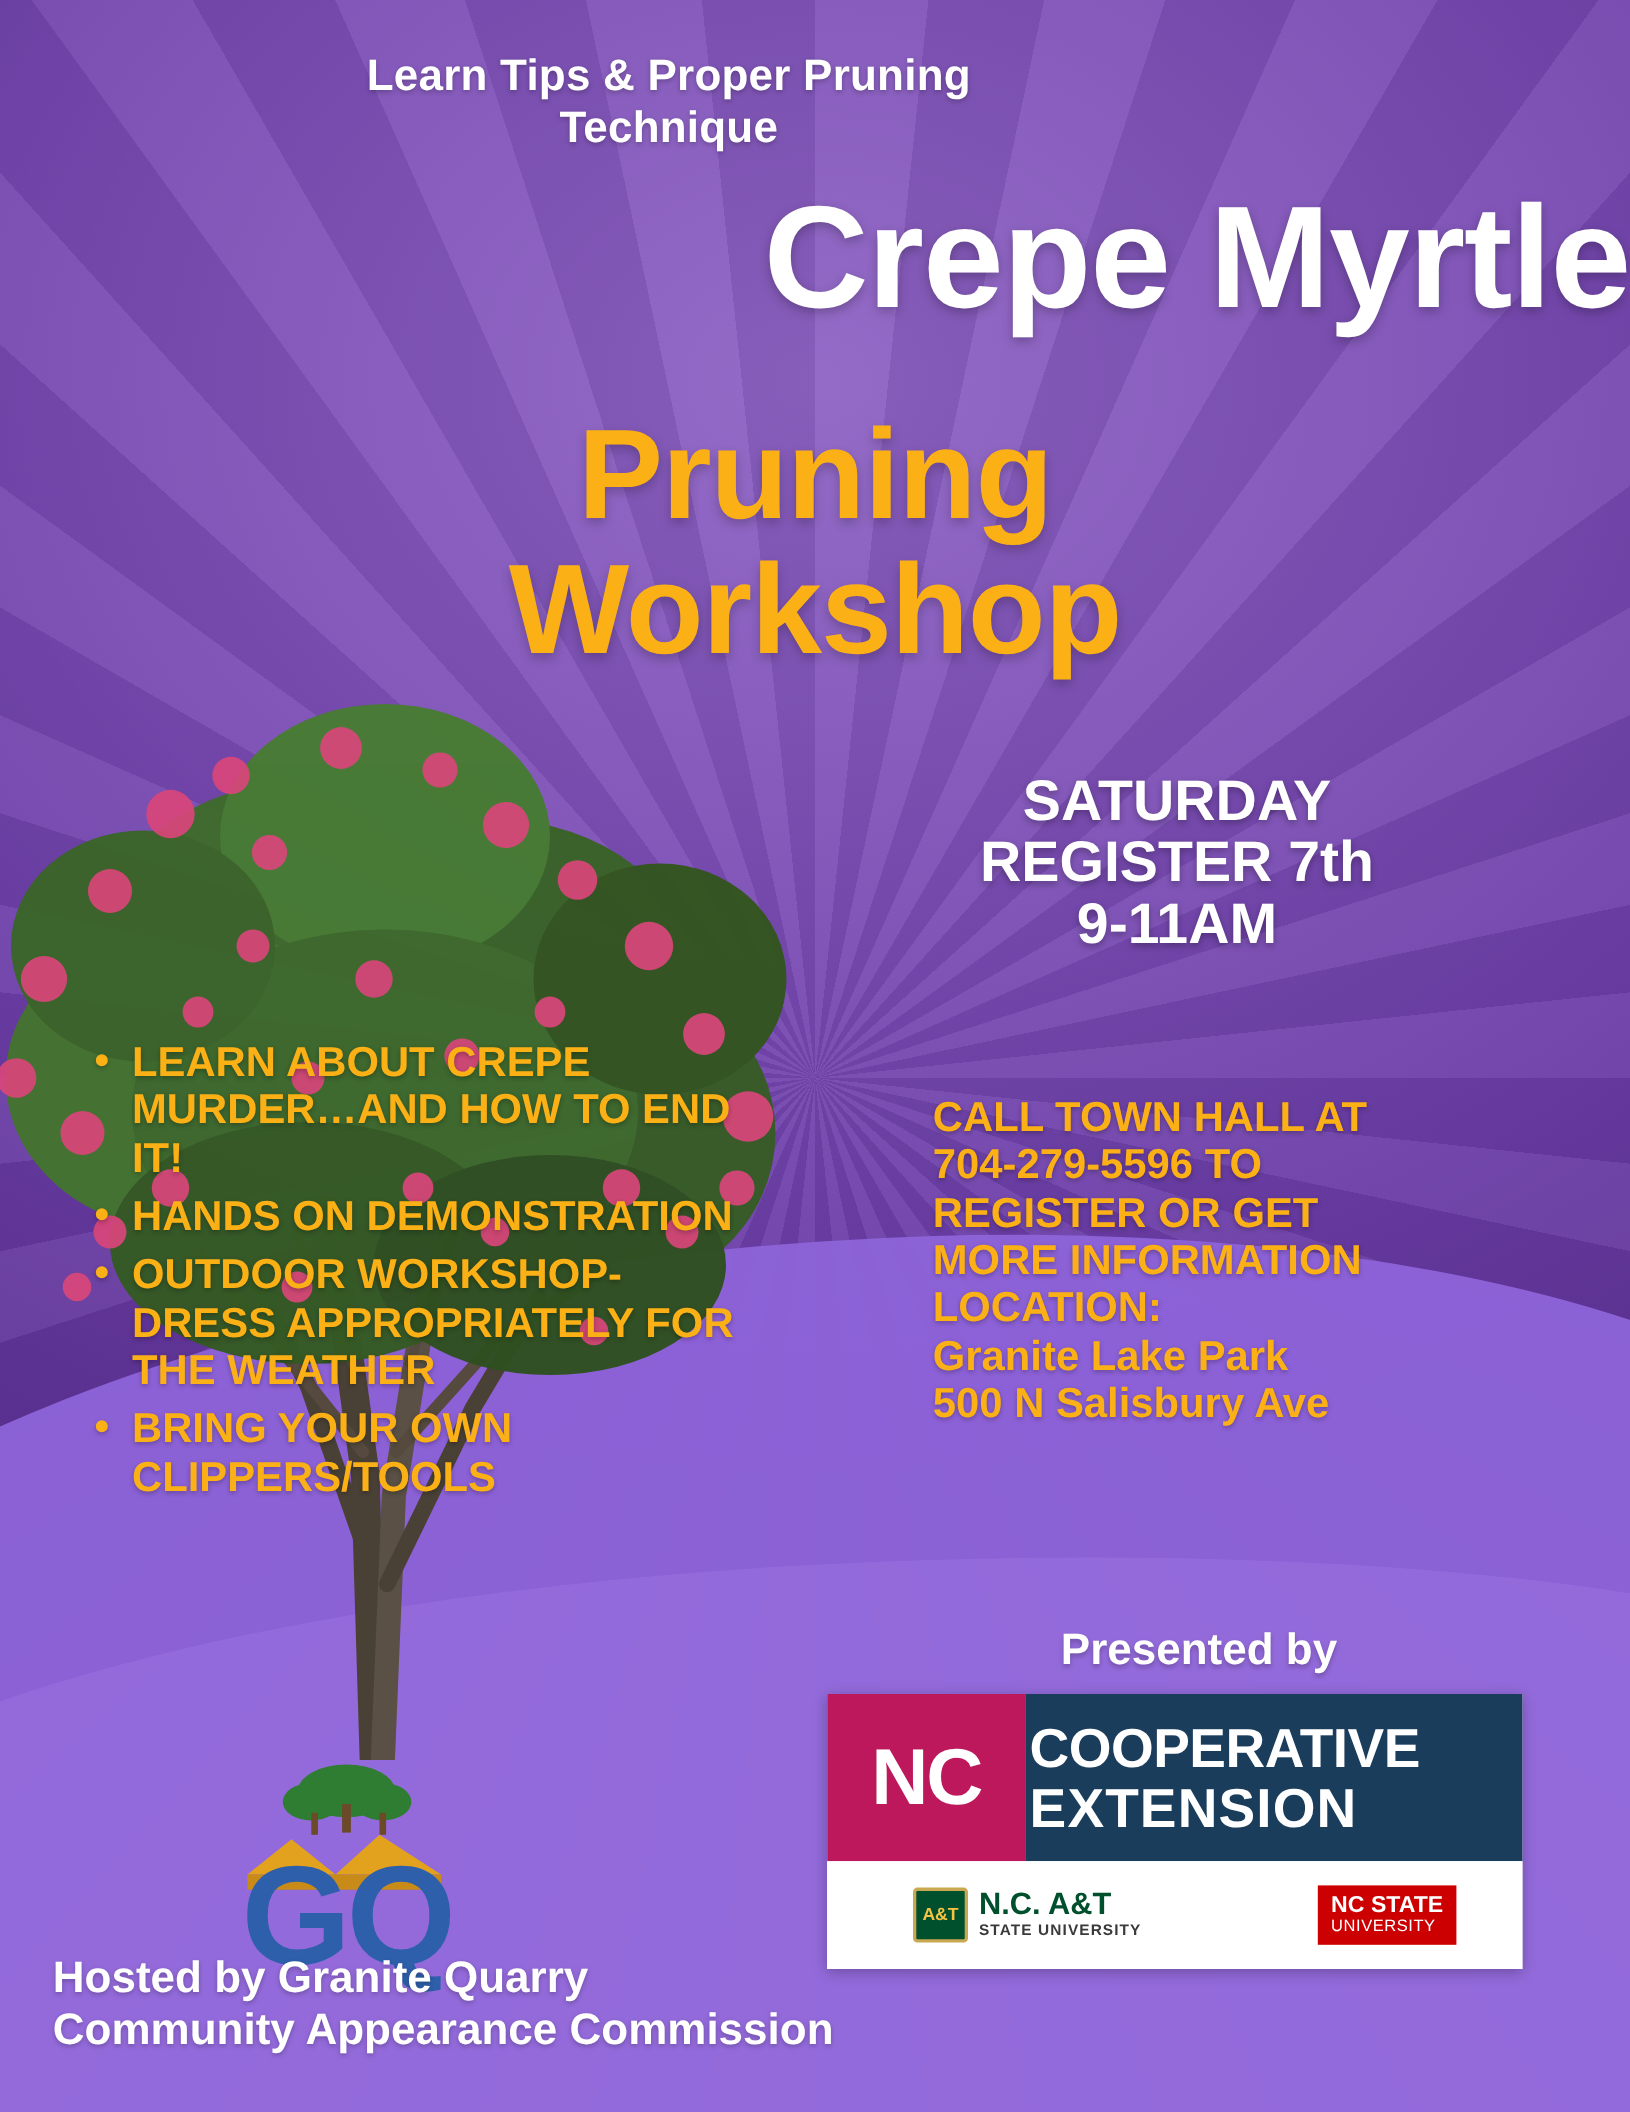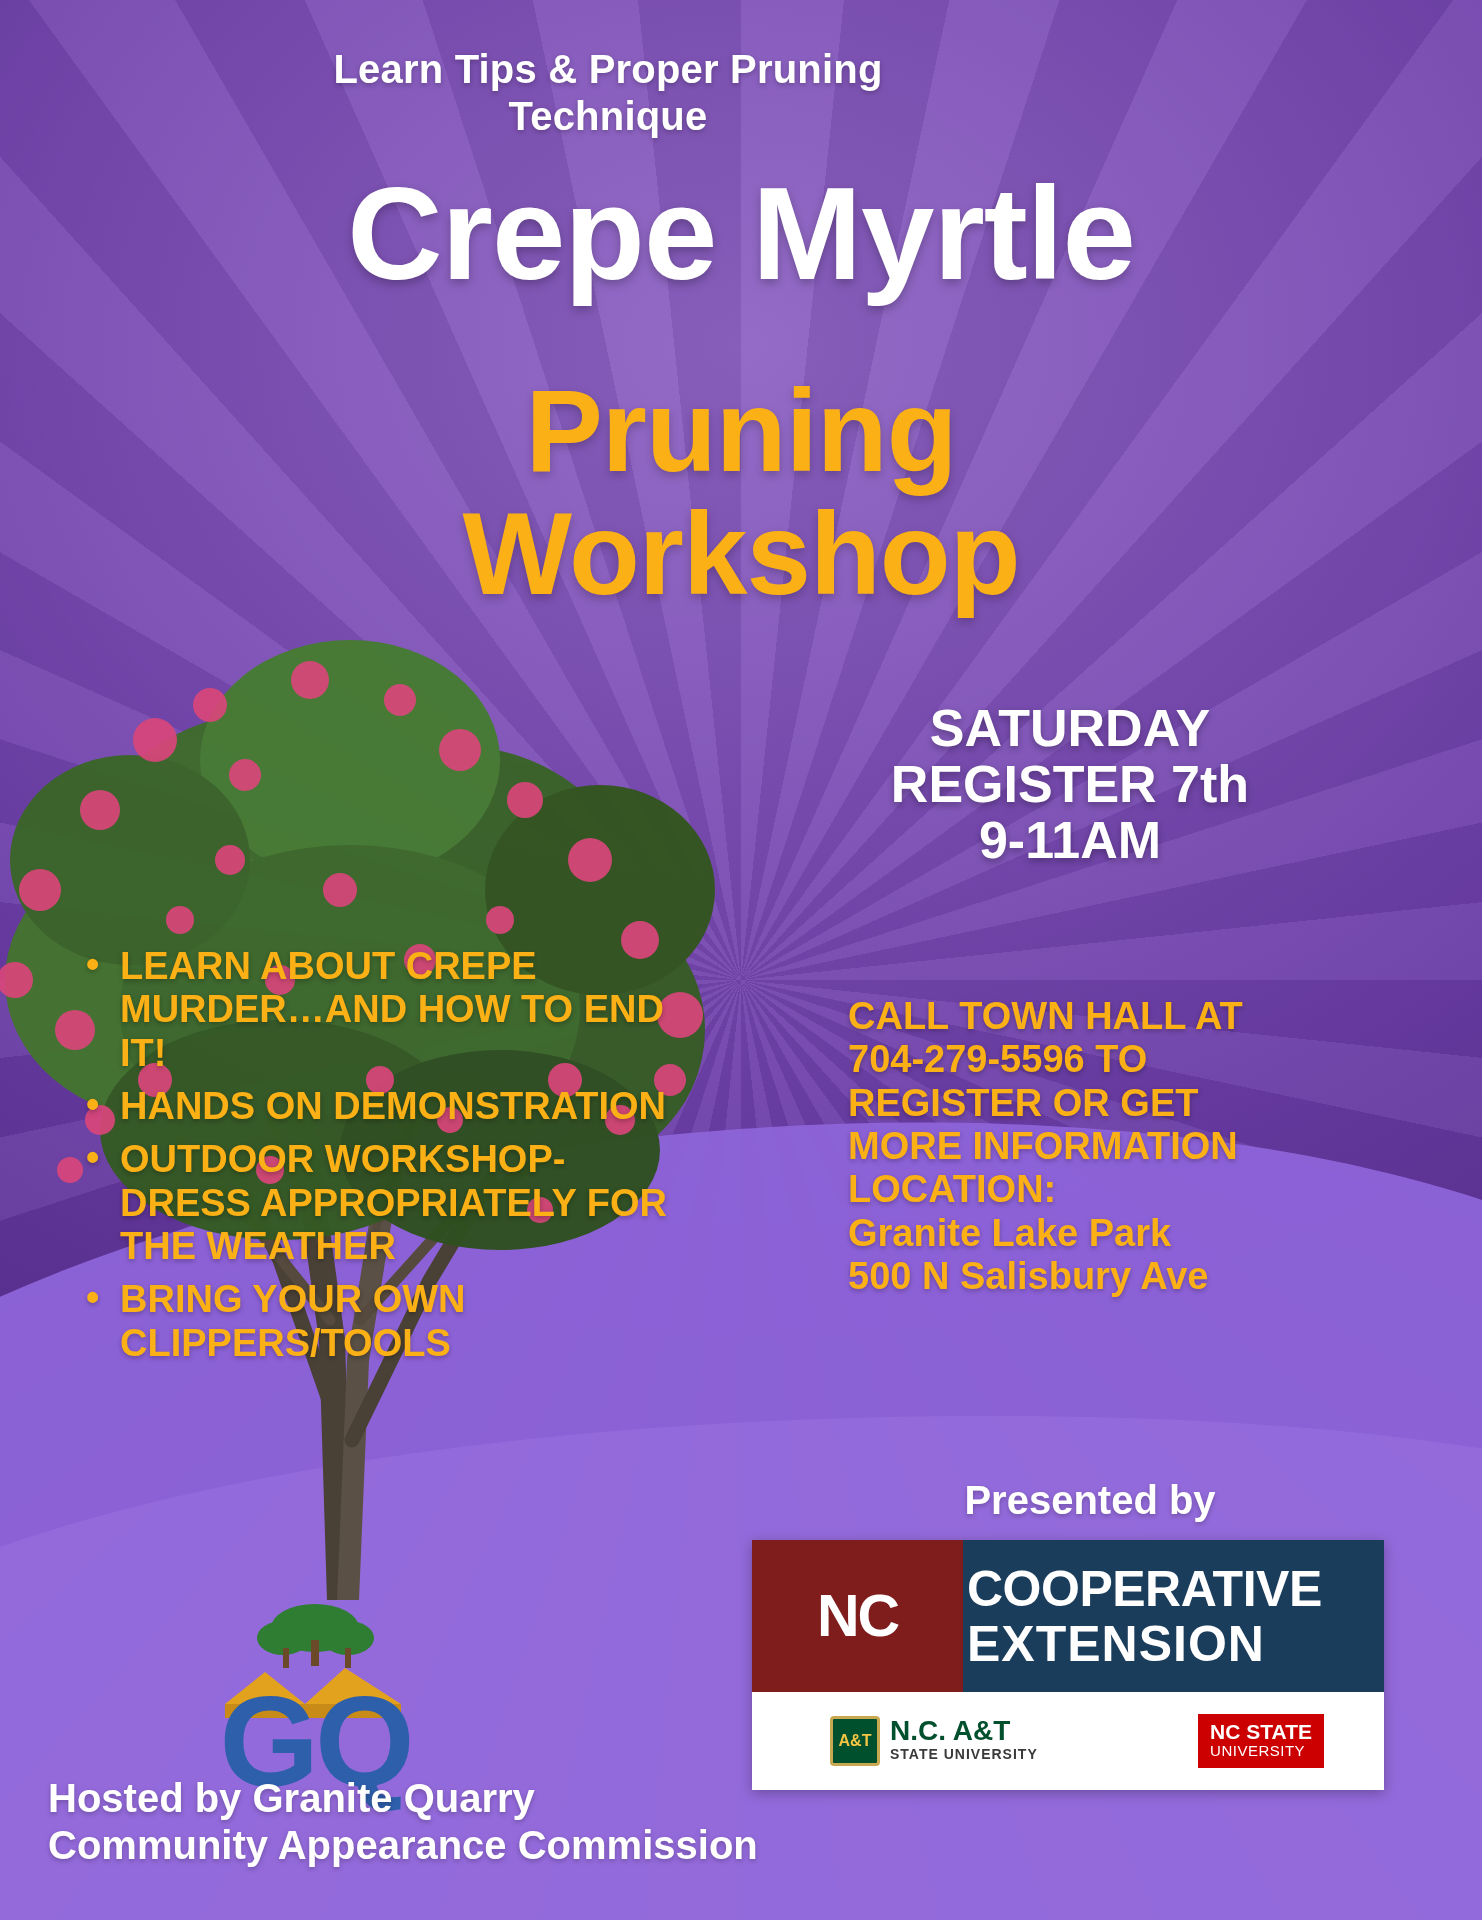--- a/index.html
+++ b/index.html
@@ -106,21 +106,21 @@
     letter-spacing: .2px;
     text-shadow: 0 2px 5px rgba(0,0,0,.25);
   }
   .kicker .l2 { display: block; }
 
   .title-main {
     position: absolute;
     top: 168px;
     left: 0;
     width: 1482px;
-    text-align: center;
+    text-align: right;
     color: #ffffff;
     font-size: 132px;
     font-weight: bold;
     line-height: 1.0;
     letter-spacing: -1px;
     text-shadow: 0 4px 10px rgba(0,0,0,.25);
   }
   .title-sub {
     position: absolute;
     top: 370px;
@@ -222,24 +222,24 @@
     width: 632px;
     height: 250px;
     background: #ffffff;
     box-shadow: 0 3px 12px rgba(0,0,0,.28);
   }
   .nc-top {
     display: flex;
     height: 152px;
   }
   .nc-red {
-    width: 211px;
-    background: #7f1d1d;
-    color: #ffffff;
-    font-size: 59px;
+    width: 180px;
+    background: #be185d;
+    color: #ffffff;
+    font-size: 72px;
     font-weight: bold;
     display: flex;
     align-items: center;
     justify-content: center;
     letter-spacing: -2px;
   }
   .nc-blue {
     flex: 1;
     background: #1B3D5C;
     color: #ffffff;

